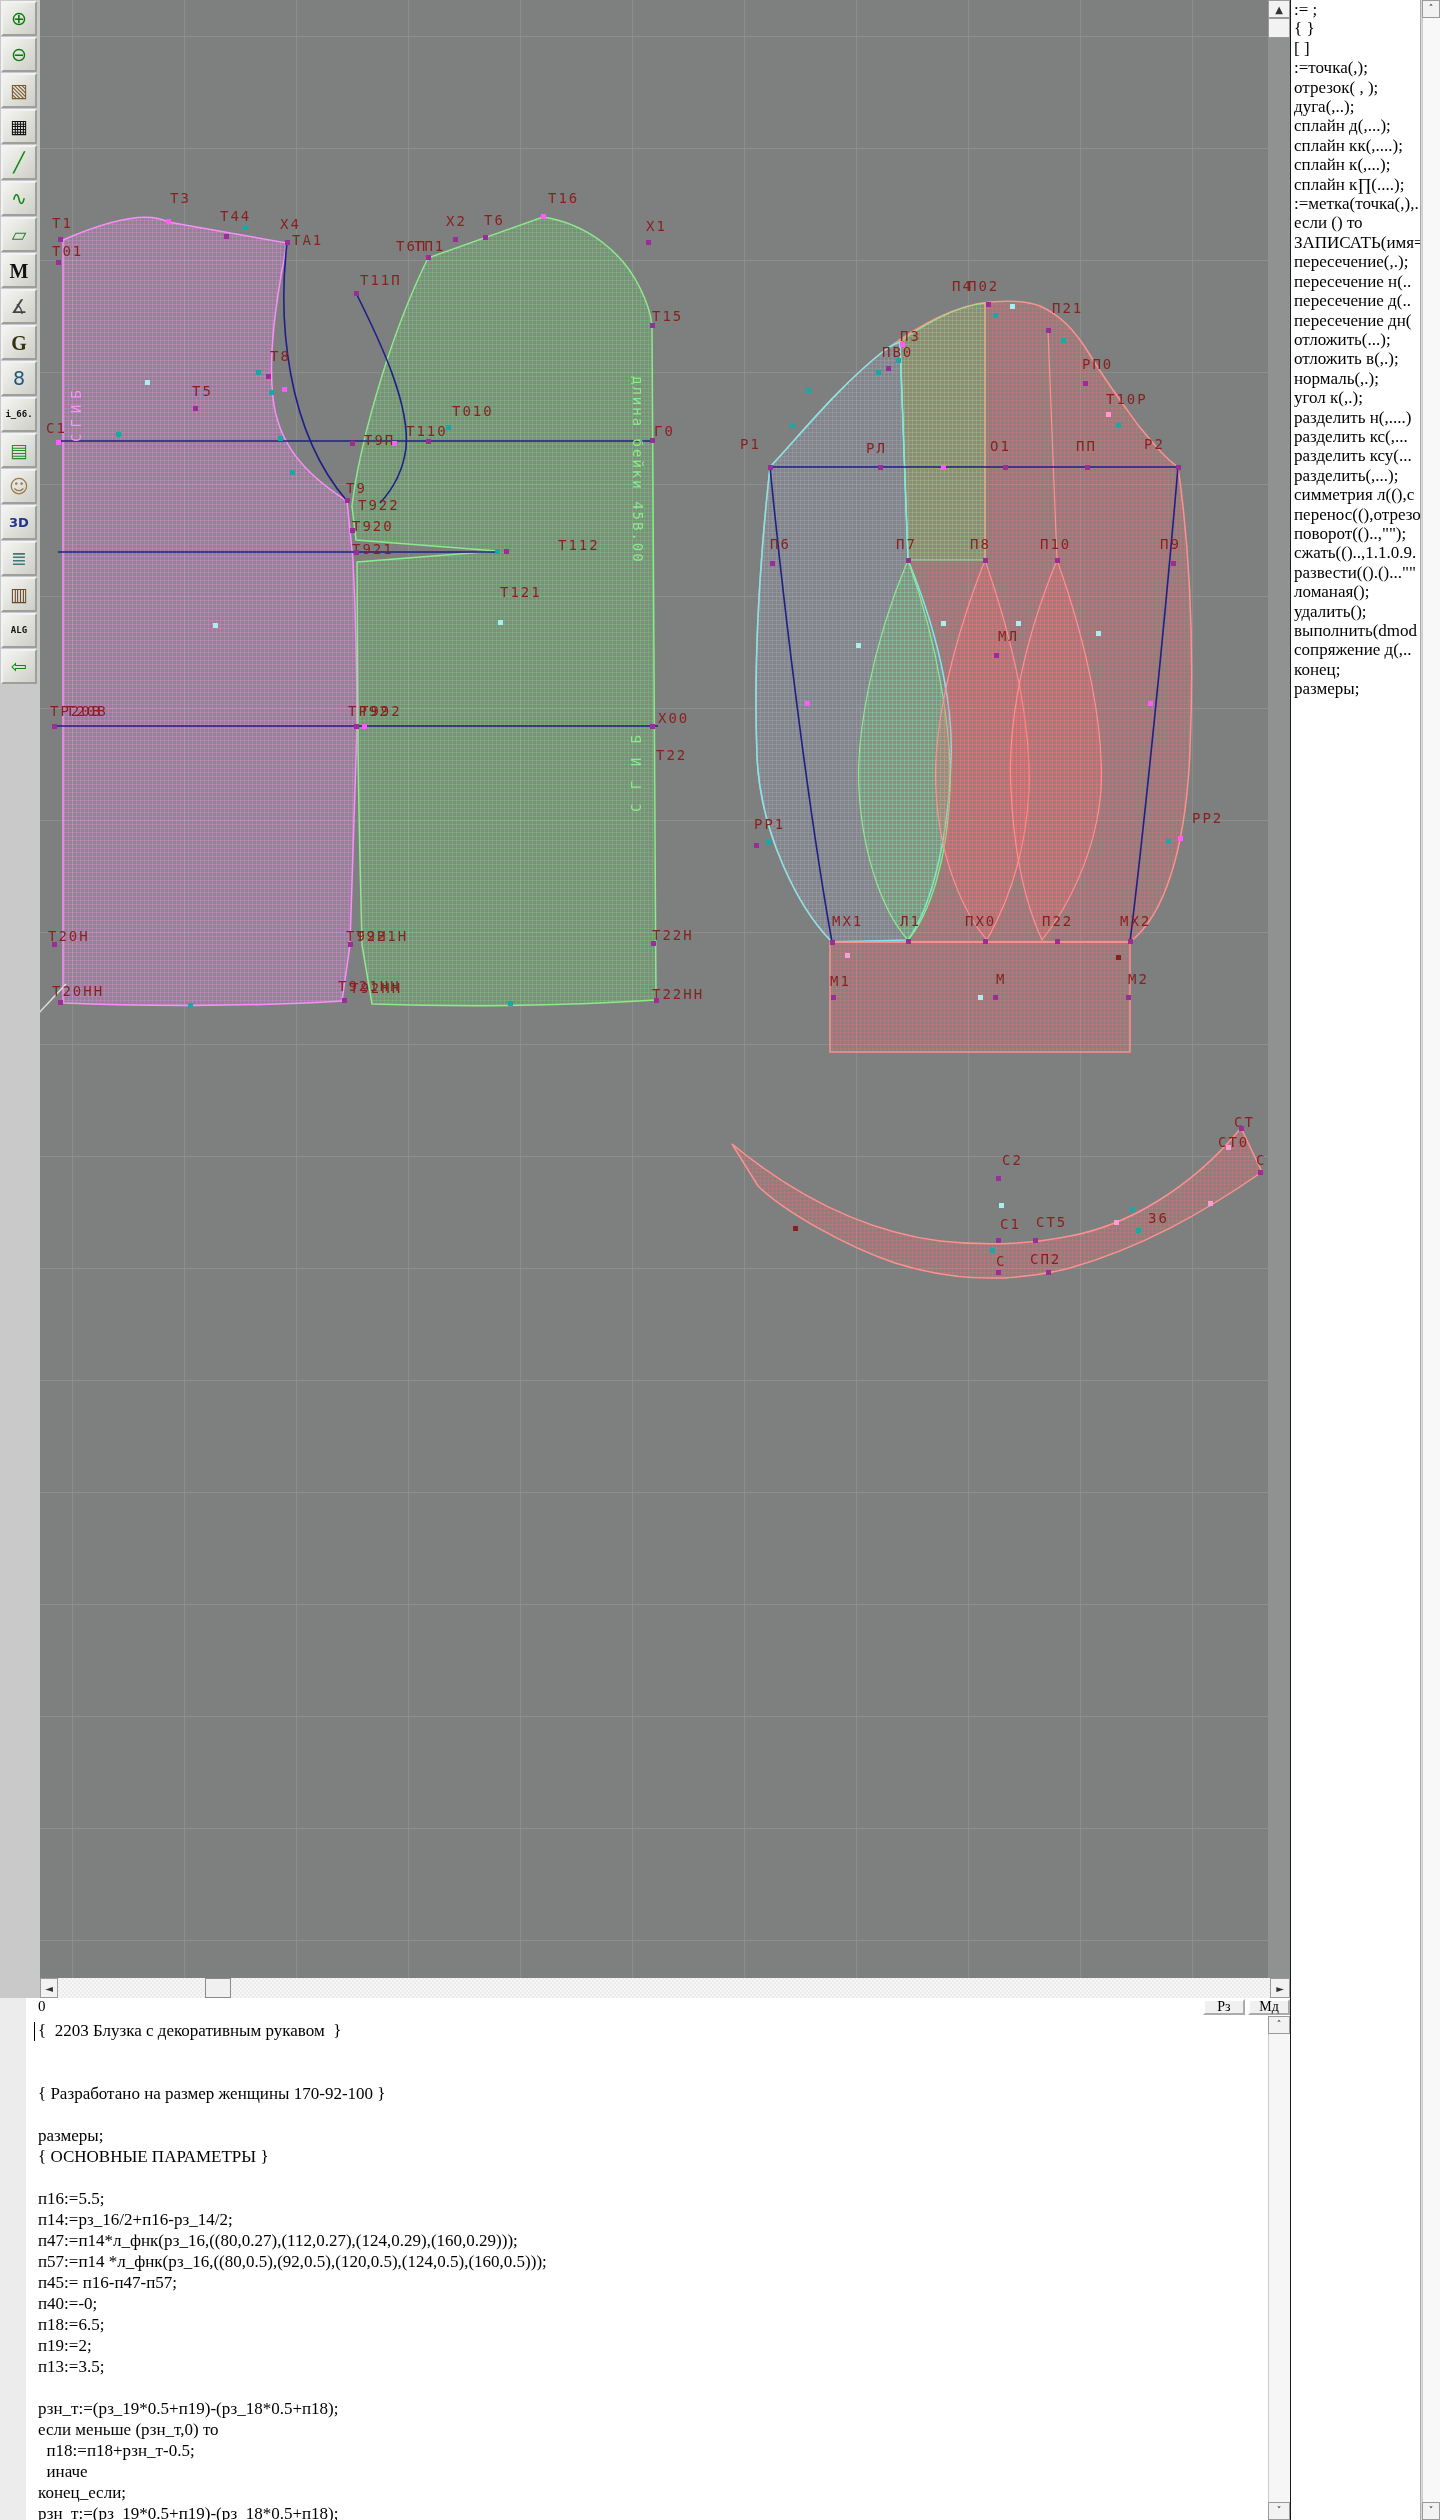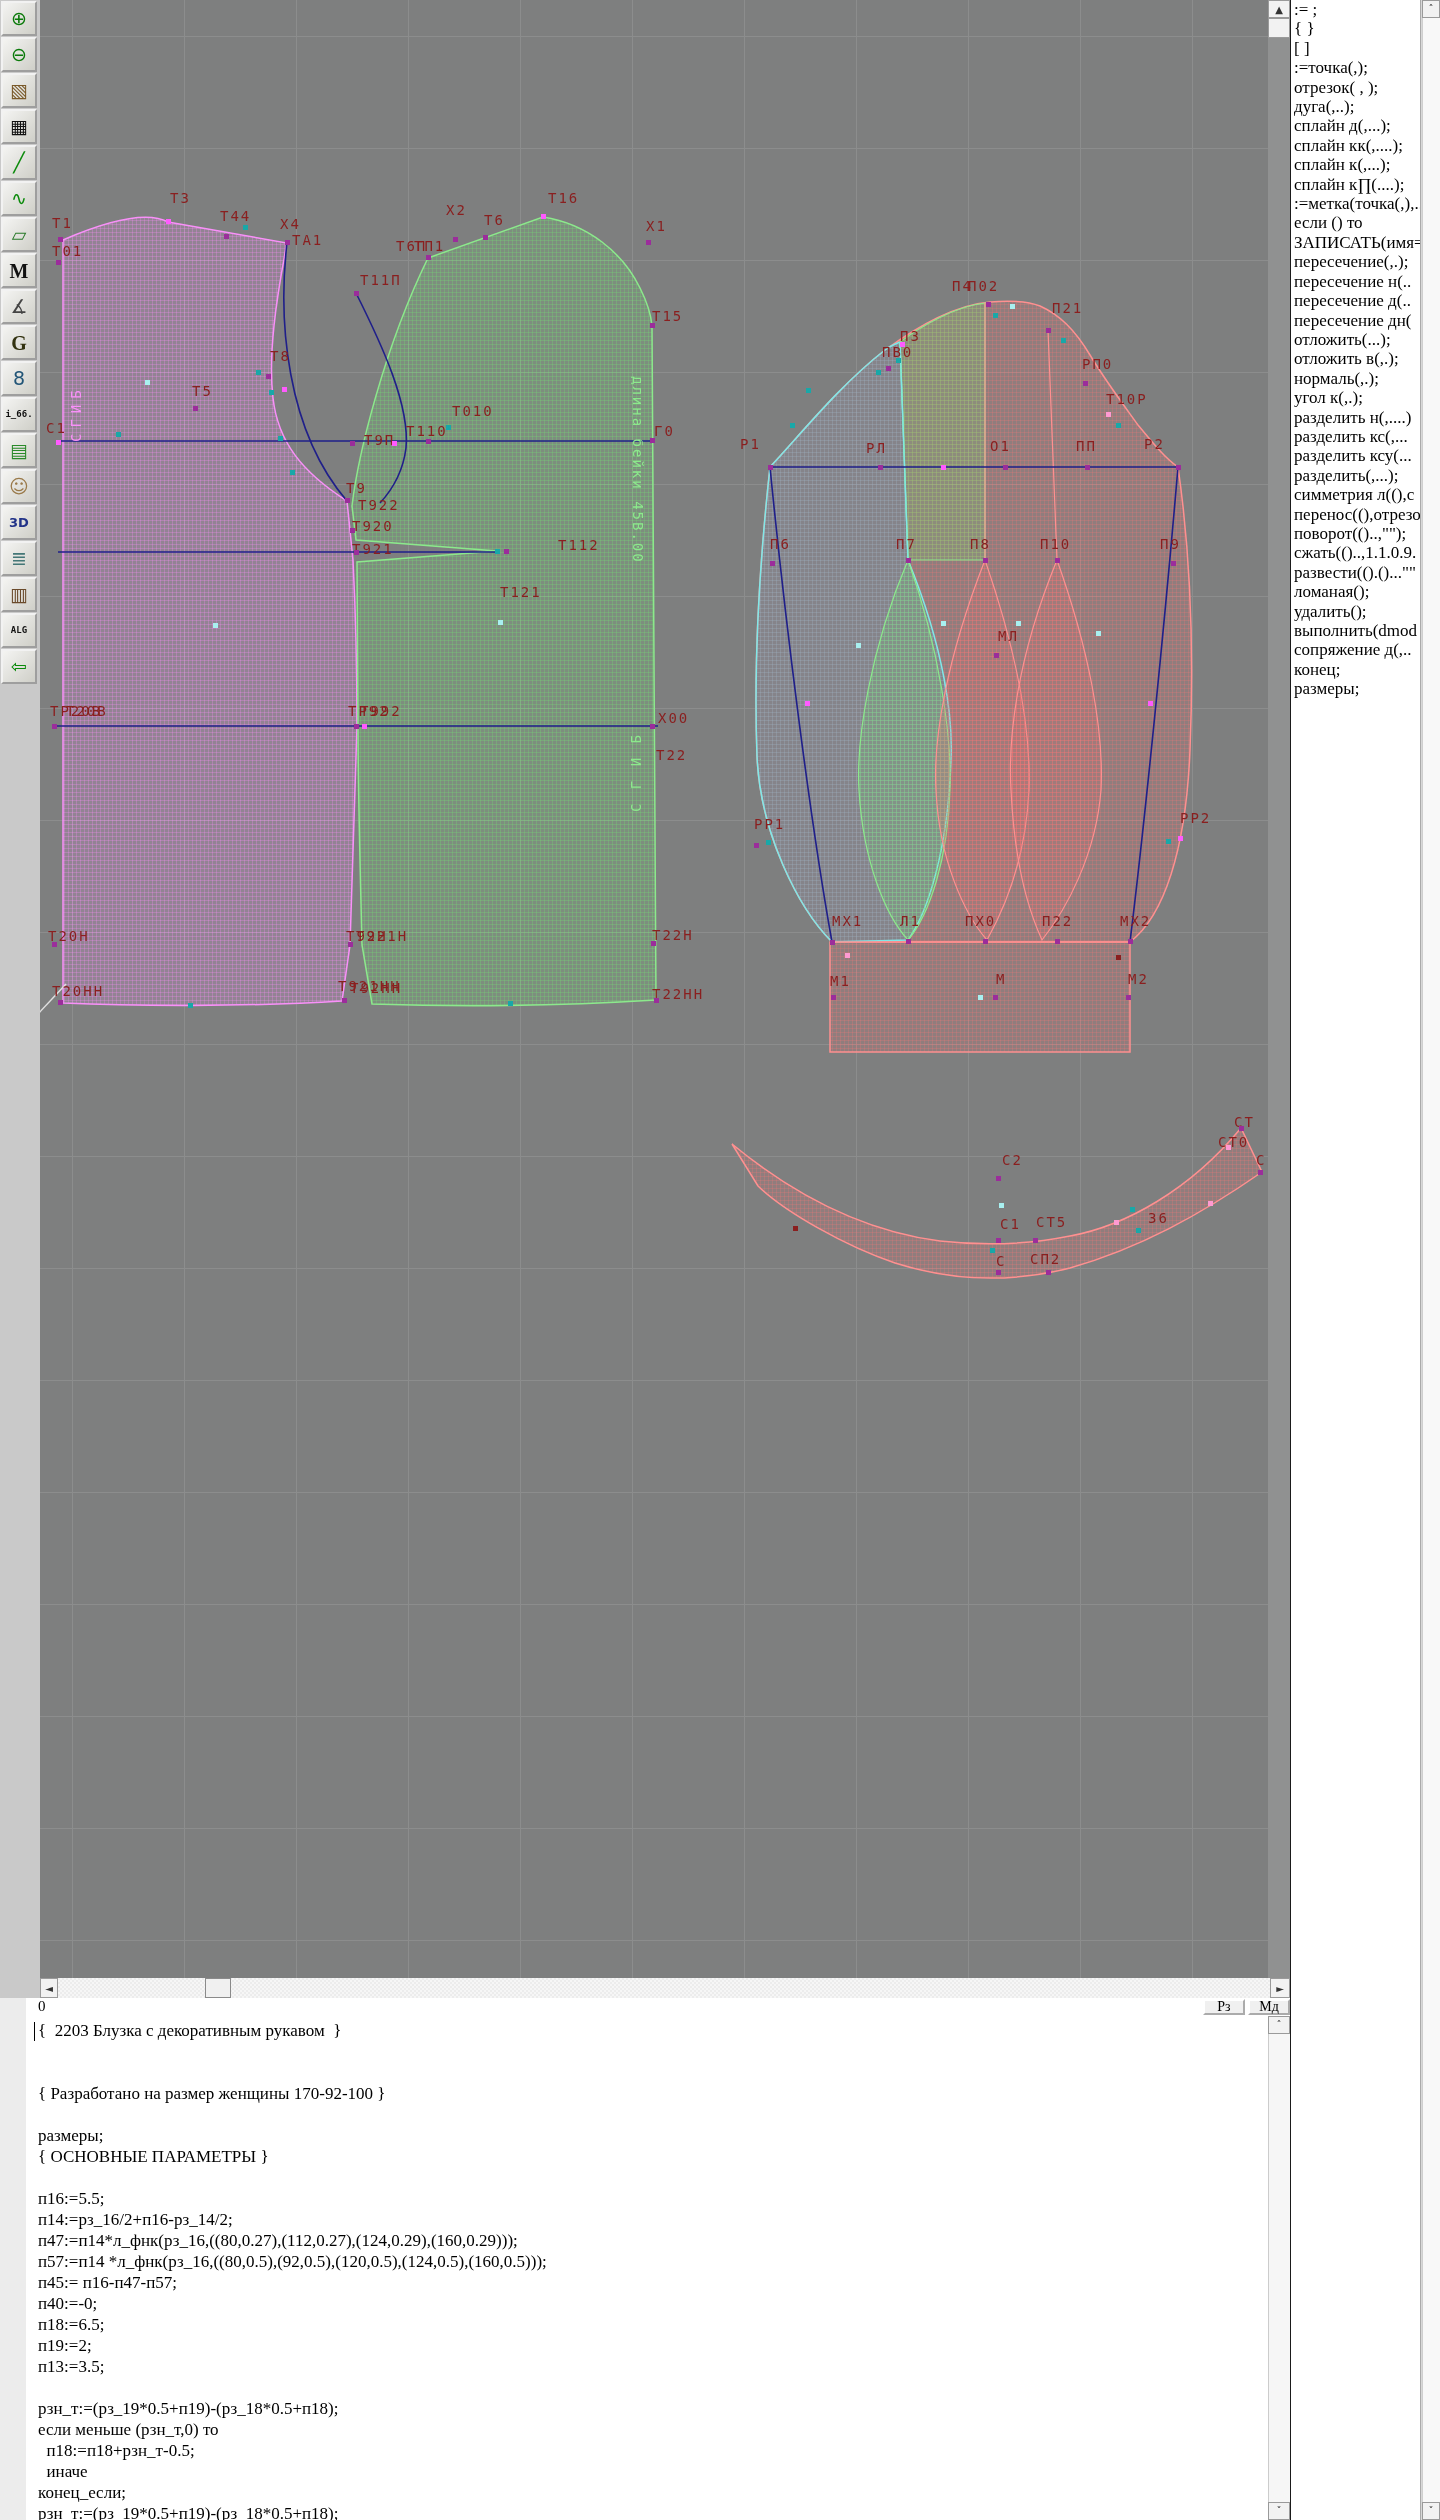--- a/index.html
+++ b/index.html
@@ -207,21 +207,21 @@
       <div class="lbl" style="left: 6px; top: 420px;">С1</div>
       <div class="lbl" style="left: 412px; top: 403px;">Т010</div>
       <div class="lbl" style="left: 366px; top: 423px;">Т110</div>
       <div class="lbl" style="left: 324px; top: 432px;">Т9П</div>
       <div class="lbl" style="left: 306px; top: 480px;">Т9</div>
       <div class="lbl" style="left: 318px; top: 497px;">Т922</div>
       <div class="lbl" style="left: 312px; top: 518px;">Т920</div>
       <div class="lbl" style="left: 312px; top: 541px;">Т921</div>
       <div class="lbl" style="left: 460px; top: 536px; margin-top: 48px;">Т121</div>
       <div class="lbl" style="left: 478px; top: 537px; padding-left: 40px;">Т112</div>
-      <div class="lbl" style="left: 406px; top: 202px;">Х2</div>
+      <div class="lbl" style="left: 406px; top: 213px;">Х2</div>
       <div class="lbl" style="left: 444px; top: 212px;">Т6</div>
       <div class="lbl" style="left: 356px; top: 238px;">Т6П</div>
       <div class="lbl" style="left: 374px; top: 238px;">ТП1</div>
       <div class="lbl" style="left: 508px; top: 190px;">Т16</div>
       <div class="lbl" style="left: 606px; top: 218px;">Х1</div>
       <div class="lbl" style="left: 612px; top: 308px;">Т15</div>
       <div class="lbl" style="left: 614px; top: 423px;">Г0</div>
       <div class="lbl" style="left: 618px; top: 710px;">Х00</div>
       <div class="lbl" style="left: 616px; top: 747px;">Т22</div>
       <div class="lbl" style="left: 10px; top: 703px;">ТР20В</div>
@@ -248,21 +248,21 @@
       <div class="lbl" style="left: 950px; top: 438px;">О1</div>
       <div class="lbl" style="left: 1036px; top: 438px;">ПП</div>
       <div class="lbl" style="left: 1104px; top: 436px;">Р2</div>
       <div class="lbl" style="left: 730px; top: 536px;">П6</div>
       <div class="lbl" style="left: 856px; top: 536px;">П7</div>
       <div class="lbl" style="left: 930px; top: 536px;">П8</div>
       <div class="lbl" style="left: 1000px; top: 536px;">П10</div>
       <div class="lbl" style="left: 1120px; top: 536px;">П9</div>
       <div class="lbl" style="left: 958px; top: 628px;">МЛ</div>
       <div class="lbl" style="left: 714px; top: 816px;">РР1</div>
-      <div class="lbl" style="left: 1140px; top: 810px;">РР2</div>
+      <div class="lbl" style="left: 1140px; top: 810px; padding-left: 12px;">РР2</div>
       <div class="lbl" style="left: 792px; top: 913px;">МХ1</div>
       <div class="lbl" style="left: 860px; top: 913px;">Л1</div>
       <div class="lbl" style="left: 925px; top: 913px;">ПХ0</div>
       <div class="lbl" style="left: 1002px; top: 913px;">П22</div>
       <div class="lbl" style="left: 1080px; top: 913px;">МХ2</div>
       <div class="lbl" style="left: 790px; top: 973px;">М1</div>
       <div class="lbl" style="left: 956px; top: 971px;">М</div>
       <div class="lbl" style="left: 1088px; top: 971px;">М2</div>
       <div class="lbl" style="left: 962px; top: 1152px;">С2</div>
       <div class="lbl" style="left: 960px; top: 1216px;">С1</div>

